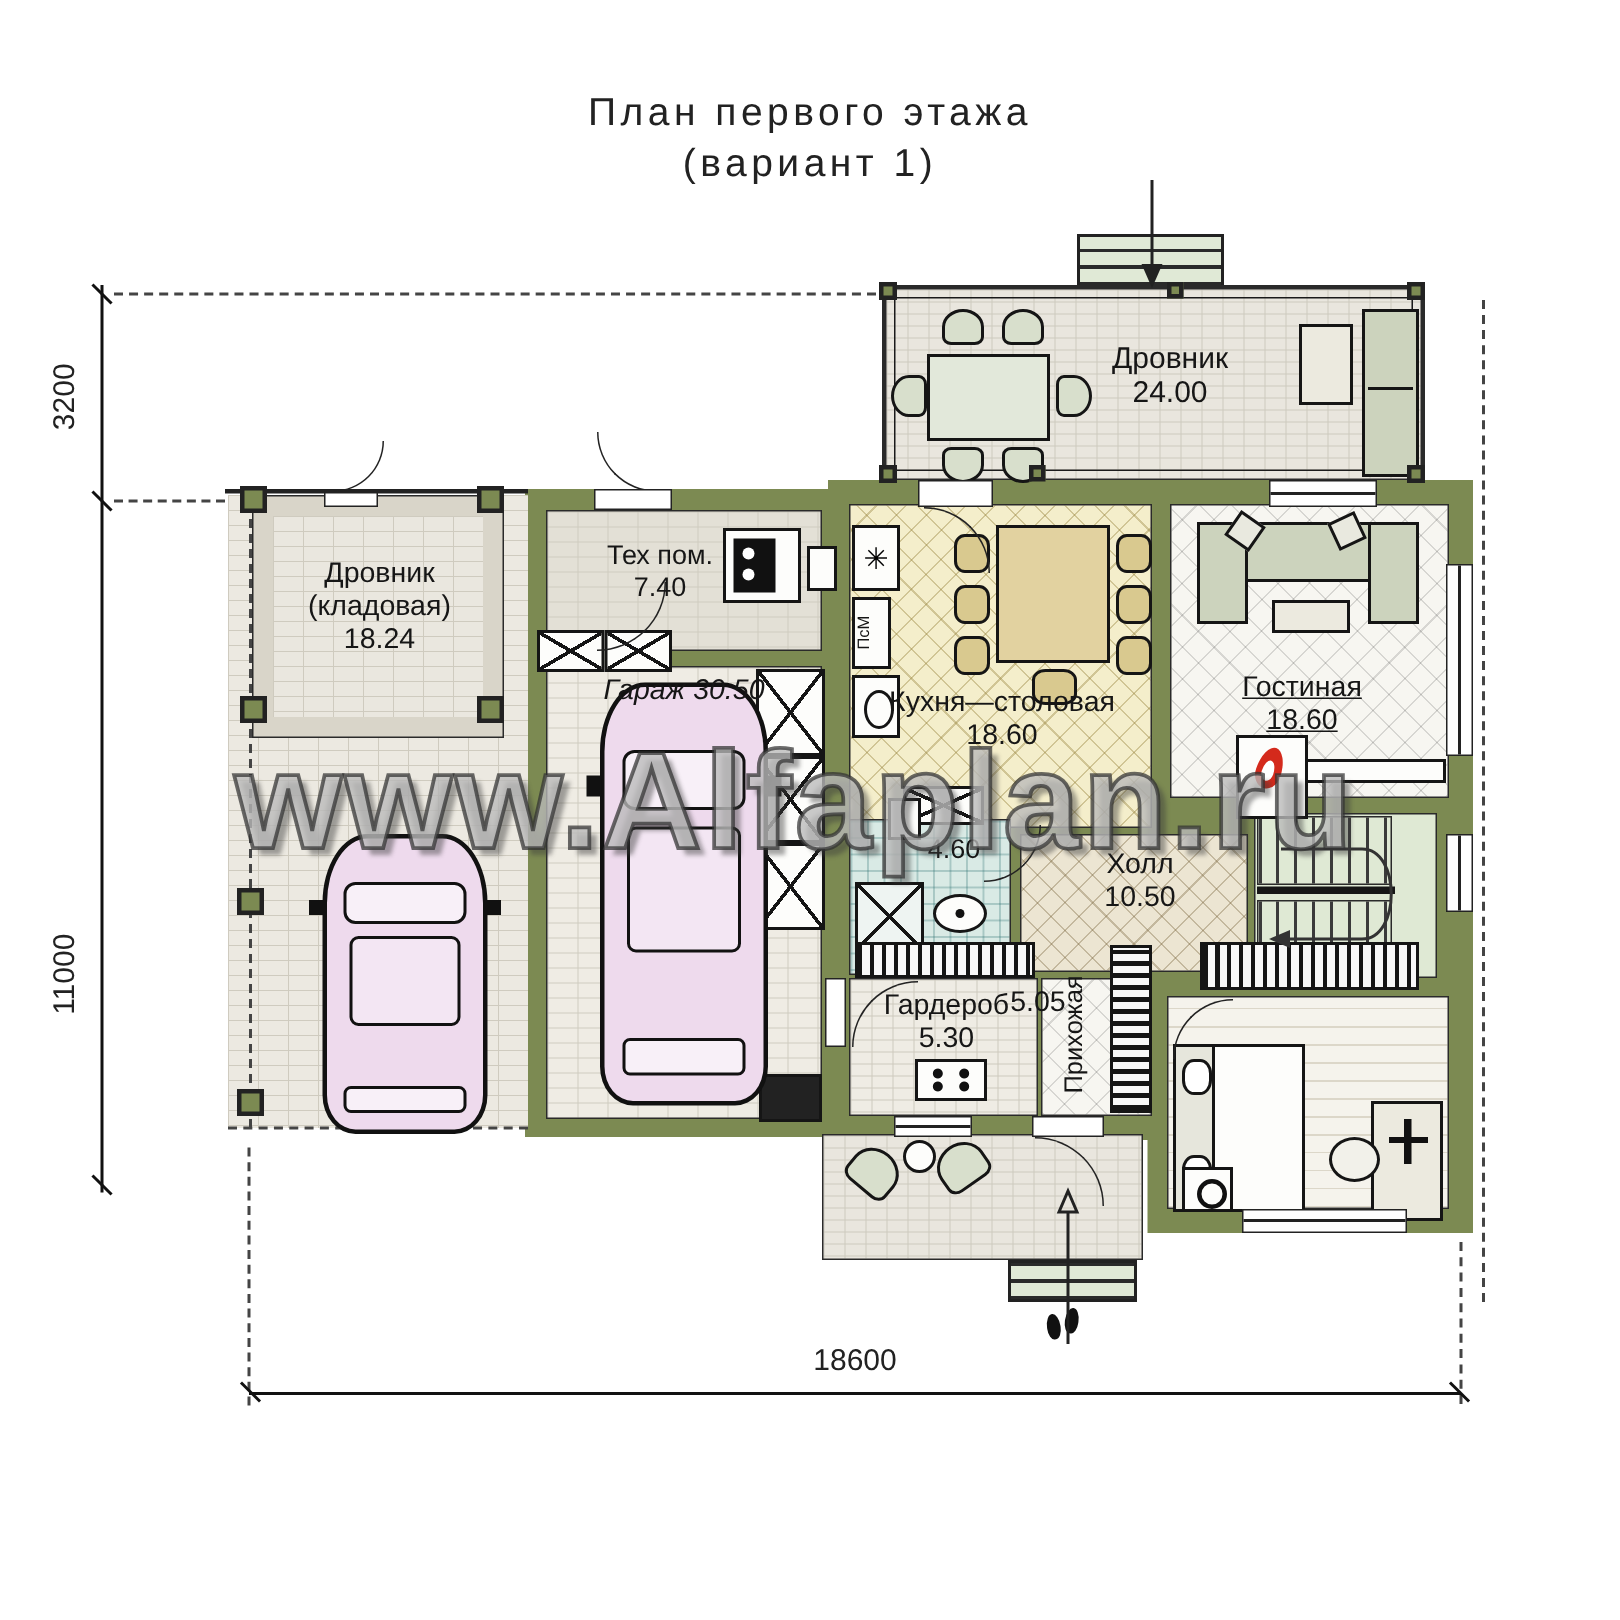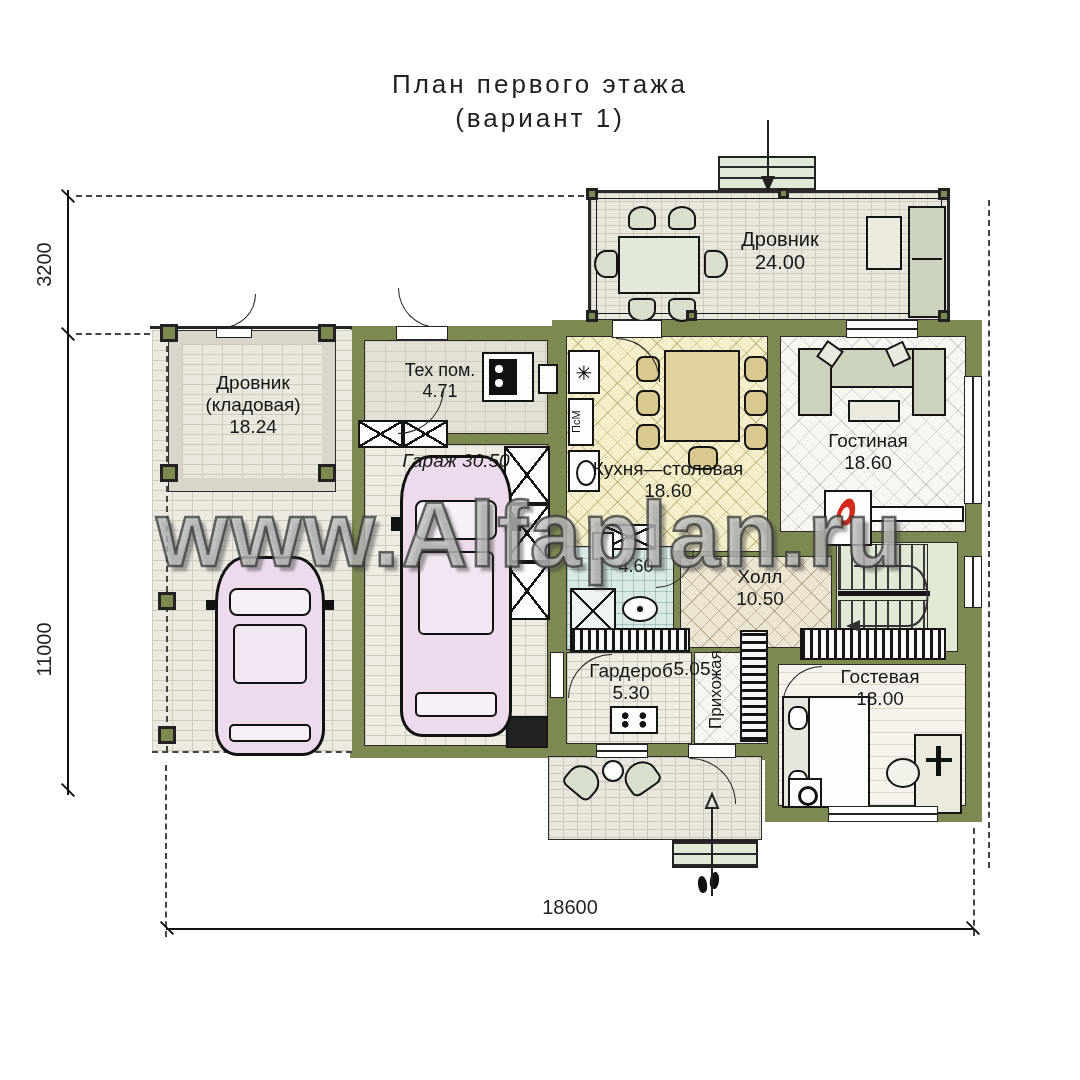--- a/index.html
+++ b/index.html
@@ -81,21 +81,21 @@
   .watermark{z-index:90;font-weight:700;font-size:92px;letter-spacing:2px;white-space:nowrap;text-align:center;
     color:rgba(186,186,186,.78);-webkit-text-stroke:2.5px rgba(50,50,50,.72);
     text-shadow:5px 5px 3px rgba(60,60,60,.45);}
   svg{position:absolute;z-index:25;overflow:visible;}
 </style>
 </head>
 <body>
 
 <div id="canvas">
 
-  <div class="abs title" style="left:0;top:68px;width:1080px;">
+  <div class="abs title" style="left:0;top:58px;width:1080px;">
     <div>План первого этажа</div>
     <div>(вариант 1)</div>
   </div>
 
   <div class="abs dim-line" style="left:67px;top:190px;width:2px;height:605px;"></div>
   <div class="abs tick" style="left:59px;top:195px;"></div>
   <div class="abs tick" style="left:59px;top:333px;"></div>
   <div class="abs tick" style="left:59px;top:789px;"></div>
   <div class="abs dash" style="left:76px;top:195px;width:508px;"></div>
   <div class="abs dash" style="left:76px;top:333px;width:74px;"></div>
@@ -140,21 +140,21 @@
   </div>
 
   <div class="abs wall" style="left:552px;top:320px;width:430px;height:440px;"></div>
   <div class="abs wall" style="left:765px;top:752px;width:217px;height:70px;"></div>
 
   <div class="abs wall" style="left:350px;top:326px;width:212px;height:432px;"></div>
   <div class="abs floor-brick room" style="left:364px;top:340px;width:184px;height:94px;background-color:#e3e0d6;"></div>
   <div class="abs floor-brick room" style="left:364px;top:444px;width:184px;height:302px;background-color:#efece4;"></div>
   <div class="abs lbl" style="left:380px;top:360px;width:120px;font-size:18px;">
     <div>Тех пом.</div>
-    <div>4.71</div>
+    <div>7.40</div>
   </div>
   <div class="abs lbl" style="left:366px;top:450px;width:180px;font-style:italic;">
     <span>Гараж</span>&nbsp;<span>30.50</span>
   </div>
 
   <div class="abs furn" style="left:482px;top:352px;width:52px;height:50px;">
     <div style="position:absolute;left:5px;top:5px;width:28px;height:36px;background:#111;"></div>
     <div style="position:absolute;left:11px;top:11px;width:8px;height:8px;background:#fff;border-radius:50%;"></div>
     <div style="position:absolute;left:11px;top:25px;width:8px;height:8px;background:#fff;border-radius:50%;"></div>
   </div>
@@ -234,21 +234,21 @@
   <div class="abs win win-hline" style="left:846px;top:320px;width:72px;height:18px;"></div>
   <div class="abs cushion" style="left:798px;top:348px;width:148px;height:40px;"></div>
   <div class="abs cushion" style="left:798px;top:348px;width:34px;height:68px;"></div>
   <div class="abs cushion" style="left:912px;top:348px;width:34px;height:68px;"></div>
   <div class="abs cushion" style="left:820px;top:344px;width:20px;height:20px;transform:rotate(35deg);background:#e9e9df;"></div>
   <div class="abs cushion" style="left:888px;top:344px;width:20px;height:20px;transform:rotate(-25deg);background:#e9e9df;"></div>
   <div class="abs furn" style="left:848px;top:400px;width:52px;height:22px;background:#eceadf;"></div>
   <div class="abs furn" style="left:870px;top:506px;width:94px;height:16px;"></div>
   <div class="abs furn" style="left:824px;top:490px;width:48px;height:56px;"></div>
   <div class="flame abs" style="left:838px;top:498px;"></div>
-  <div class="abs lbl" style="left:778px;top:430px;width:180px;">
+  <div class="abs lbl" style="left:778px;top:448px;width:180px;text-decoration:underline;">
     <div>Гостиная</div>
     <div>18.60</div>
   </div>
 
   <div class="abs floor-diamond-t room" style="left:680px;top:556px;width:152px;height:92px;"></div>
   <div class="abs lbl" style="left:700px;top:566px;width:120px;">
     <div>Холл</div>
     <div>10.50</div>
   </div>
 
@@ -298,24 +298,20 @@
     <div style="position:absolute;left:4px;top:72px;width:16px;height:20px;background:#fff;border:2px solid #151515;border-radius:40%;"></div>
   </div>
   <div class="abs furn" style="left:788px;top:778px;width:34px;height:30px;">
     <div style="position:absolute;left:8px;top:6px;width:14px;height:14px;border:3px solid #111;border-radius:50%;"></div>
   </div>
   <div class="abs furn" style="left:914px;top:734px;width:48px;height:80px;background:#eceadf;">
     <div style="position:absolute;left:10px;top:22px;width:26px;height:4px;background:#111;"></div>
     <div style="position:absolute;left:20px;top:10px;width:5px;height:30px;background:#111;"></div>
   </div>
   <div class="abs furn" style="left:886px;top:758px;width:34px;height:30px;border-radius:50%;background:#f2f1ea;"></div>
-  <div class="abs lbl" style="left:800px;top:666px;width:160px;">
-    <div>Гостевая</div>
-    <div>18.00</div>
-  </div>
   <div class="abs win win-hline" style="left:828px;top:806px;width:110px;height:16px;"></div>
 
   <div class="abs win win-vline" style="left:964px;top:376px;width:18px;height:128px;"></div>
   <div class="abs win win-vline" style="left:964px;top:556px;width:18px;height:52px;"></div>
 
   <div class="abs floor-brick-sm room" style="left:548px;top:756px;width:214px;height:84px;"></div>
   <div class="abs win win-hline" style="left:596px;top:744px;width:52px;height:14px;"></div>
   <div class="abs win" style="left:688px;top:744px;width:48px;height:14px;"></div>
   <div class="abs arc arc-tr" style="left:690px;top:758px;width:46px;height:46px;"></div>
   <div class="abs chair" style="left:566px;top:766px;width:34px;height:30px;transform:rotate(40deg);"></div>

